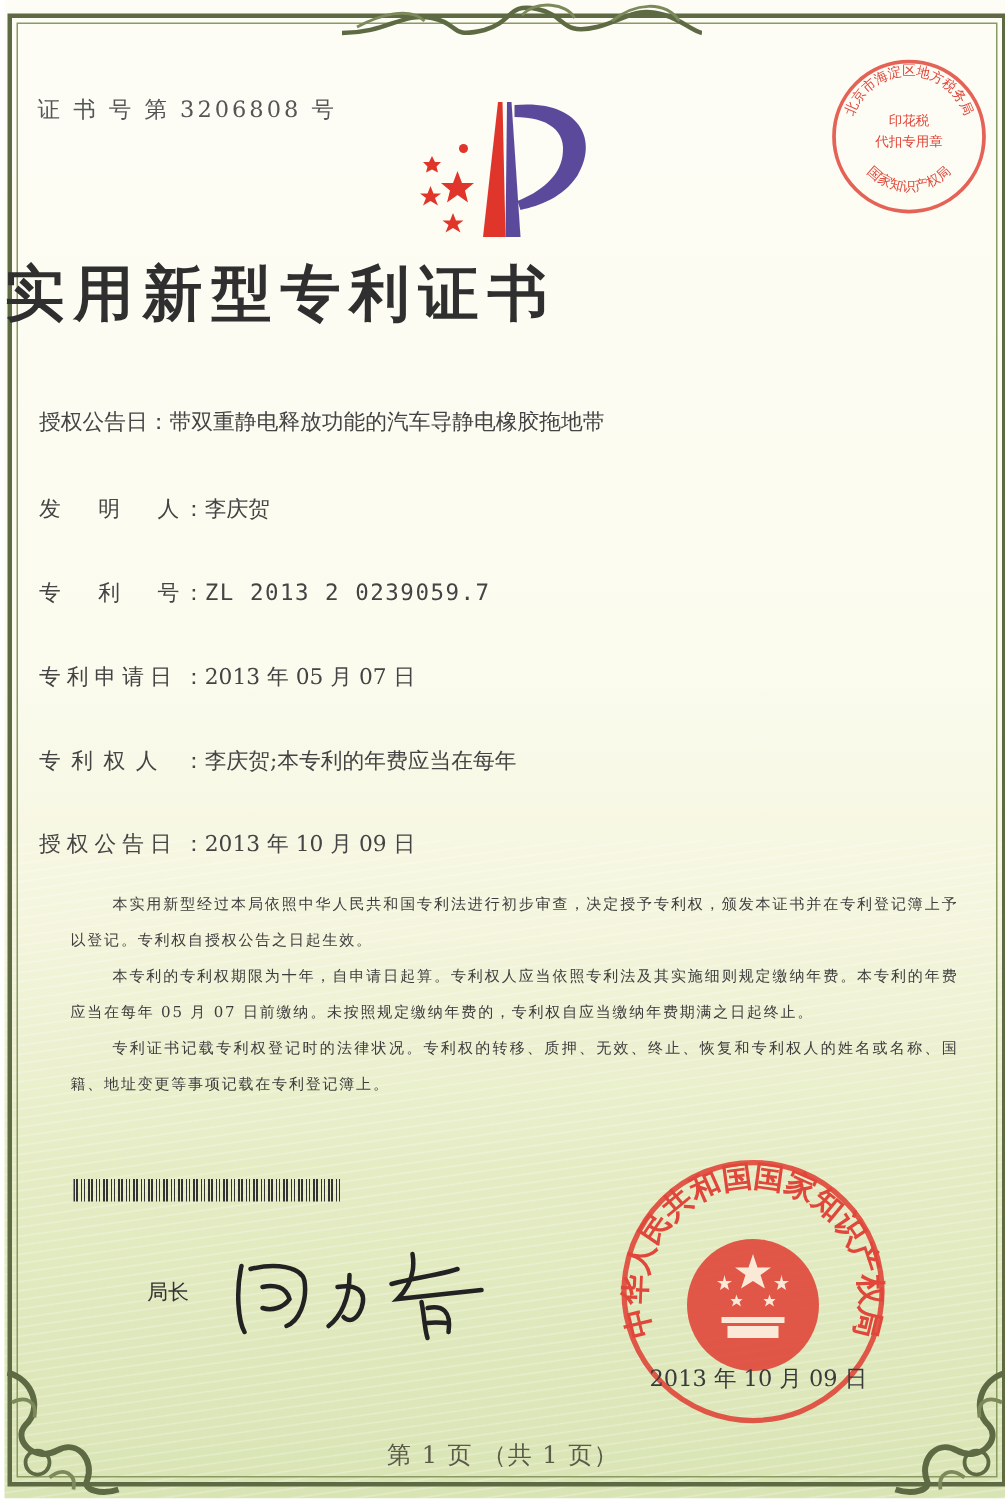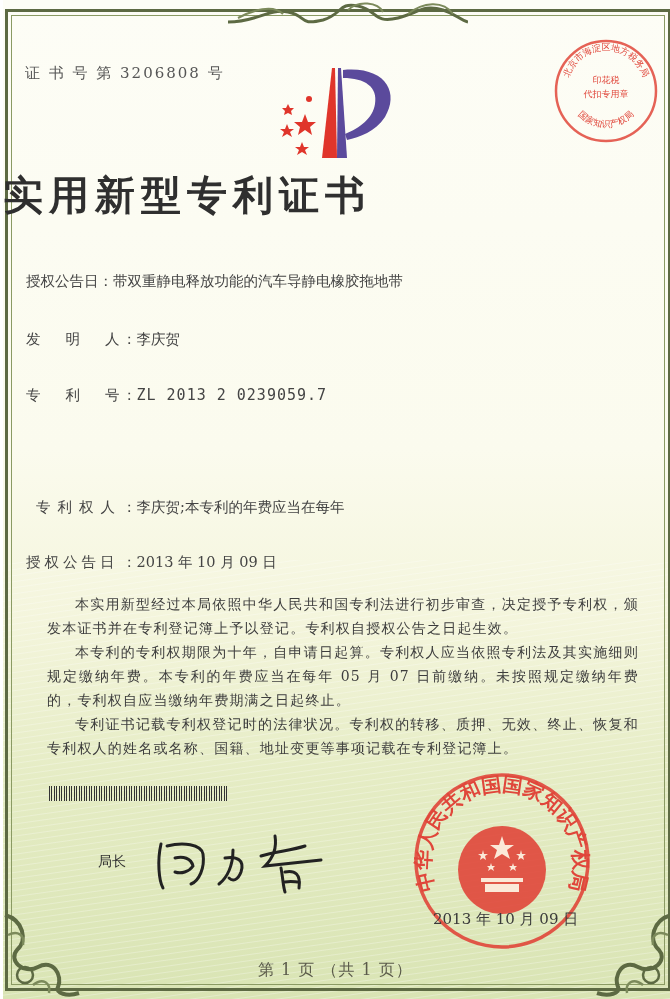--- a/index.html
+++ b/index.html
@@ -35,25 +35,25 @@
   .tax-seal { position: absolute; left: 548px; top: 36px; width: 110px; height: 110px; }
   .title {
     position: absolute; left: 0; width: 670px; top: 168px; text-align: left;
     font-size: 40px; letter-spacing: 6px; color: #2f2f2f; font-weight: bold;
   }
   .field {
     position: absolute; left: 23px; font-size: 14.5px; color: #444; white-space: nowrap;
   }
   .field .lbl { display: inline-block; }
   .lbl-spaced { letter-spacing: 12px; }
-  .lbl-spaced2 { letter-spacing: 7px; text-align: right; }
+  .lbl-spaced2 { letter-spacing: 7px; }
   .lbl-spaced3 { letter-spacing: 4px; }
   .body-text {
     position: absolute; left: 44px; top: 592px; width: 592px;
-    font-size: 14px; line-height: 24px; color: #3d3d3d; letter-spacing: 1.2px;
+    font-size: 10px; line-height: 24px; color: #3d3d3d; letter-spacing: 1.2px;
   }
   .body-text p { margin: 0; text-indent: 28px; text-align: justify; }
   .barcode {
     position: absolute; left: 46px; top: 786px; width: 178px; height: 15px;
     background: repeating-linear-gradient(90deg, #333 0px, #333 1px, transparent 1px, transparent 2px, #333 2px, #333 3px, transparent 3px, transparent 5px);
   }
   .director-label {
     position: absolute; left: 95px; top: 853px; font-family: "DejaVu Sans", "Liberation Sans", sans-serif;
     font-size: 14px; color: #333;
   }
@@ -123,20 +123,23 @@
 
   <div class="field" style="top:272px">
     <span class="lbl">授权公告日</span><span>：</span><span>带双重静电释放功能的汽车导静电橡胶拖地带</span>
   </div>
   <div class="field" style="top:330px">
     <span class="lbl lbl-spaced" style="width:96px;letter-spacing:25px">发明人</span><span>：</span><span>李庆贺</span>
   </div>
   <div class="field" style="top:386px">
     <span class="lbl" style="width:96px;letter-spacing:25px">专利号</span><span>：</span><span style="font-family:'DejaVu Sans Mono','Liberation Mono',monospace;font-size:15px;letter-spacing:1px">ZL 2013 2 0239059.7</span>
   </div>
+  <div class="field" style="top:442px">
+    <span class="lbl lbl-spaced3" style="width:96px">专利申请日</span><span>：</span><span>2013 年 05 月 07 日</span>
+  </div>
   <div class="field" style="top:498px">
     <span class="lbl lbl-spaced2" style="width:96px">专利权人</span><span>：</span><span>李庆贺;本专利的年费应当在每年</span>
   </div>
   <div class="field" style="top:553px">
     <span class="lbl lbl-spaced3" style="width:96px">授权公告日</span><span>：</span><span>2013 年 10 月 09 日</span>
   </div>
 
   <div class="body-text">
     <p>本实用新型经过本局依照中华人民共和国专利法进行初步审查，决定授予专利权，颁发本证书并在专利登记簿上予以登记。专利权自授权公告之日起生效。</p>
     <p>本专利的专利权期限为十年，自申请日起算。专利权人应当依照专利法及其实施细则规定缴纳年费。本专利的年费应当在每年 05 月 07 日前缴纳。未按照规定缴纳年费的，专利权自应当缴纳年费期满之日起终止。</p>

